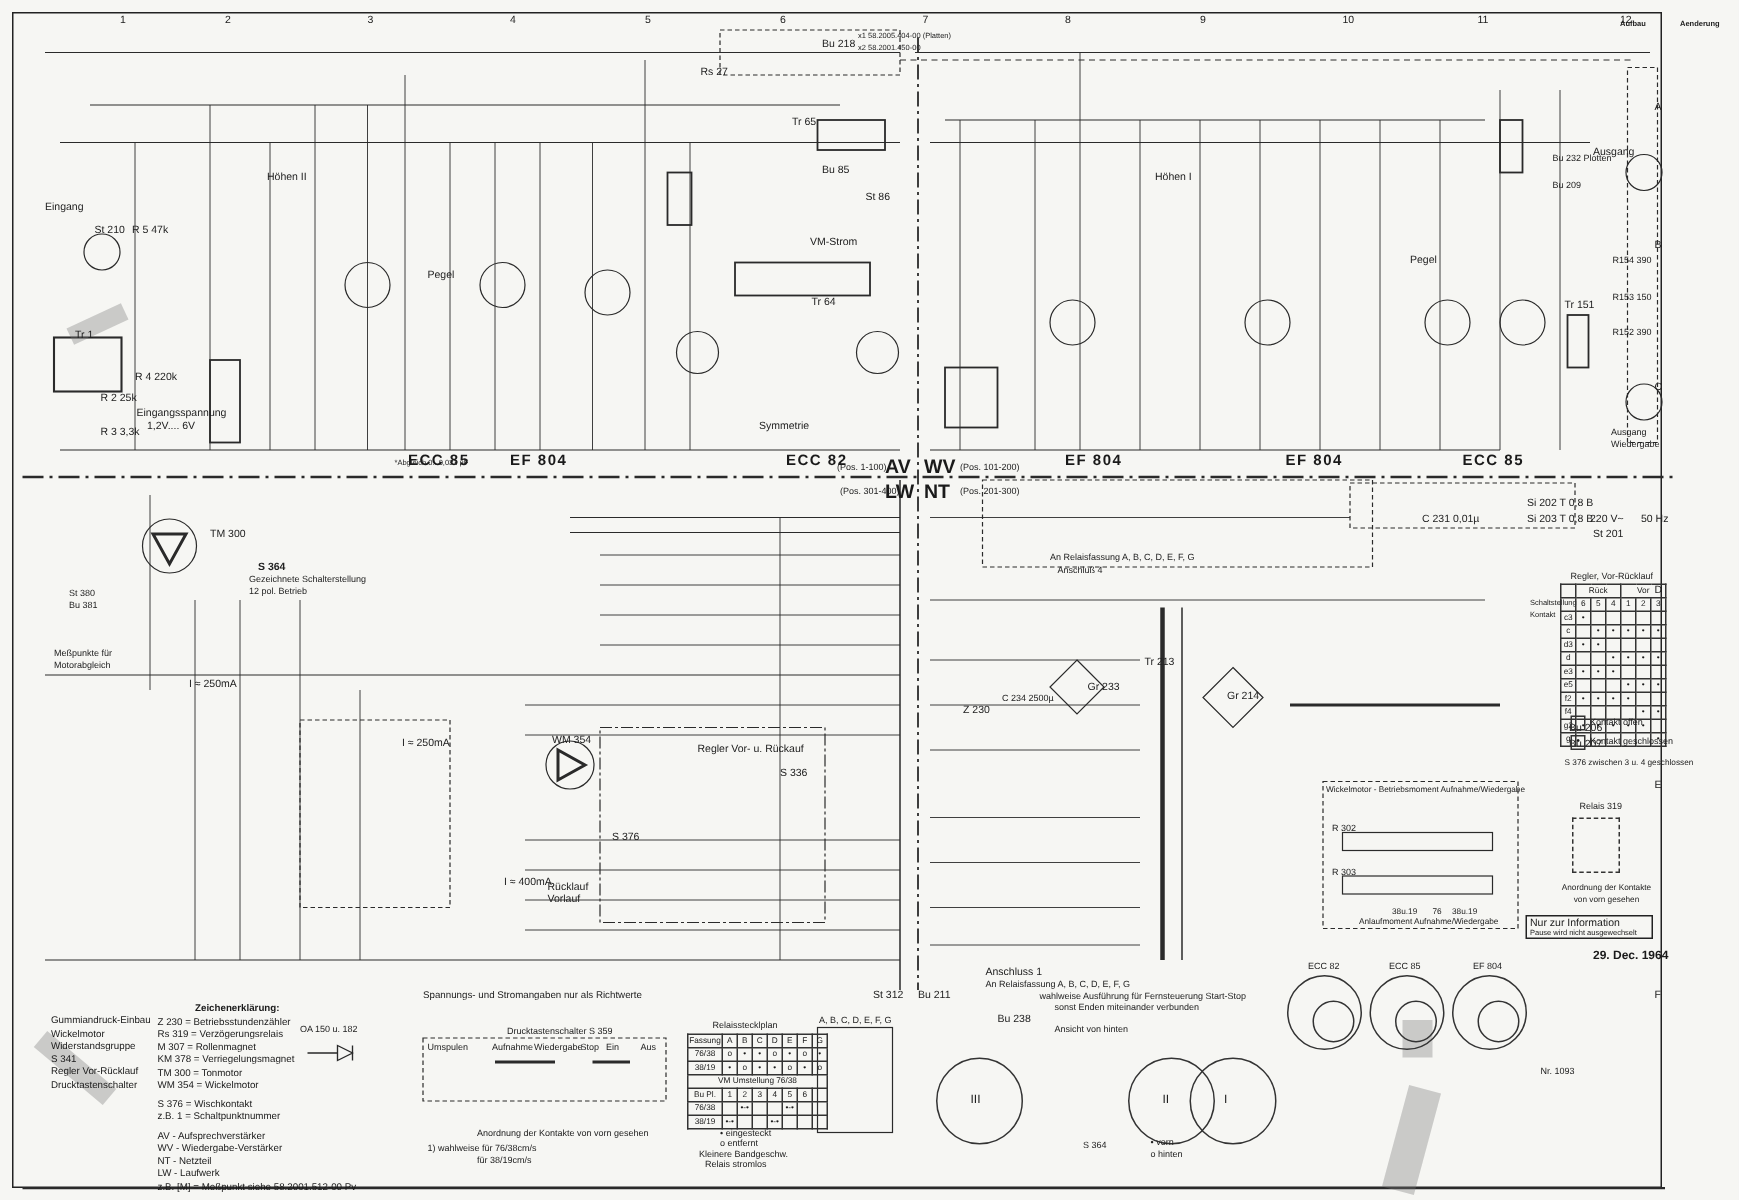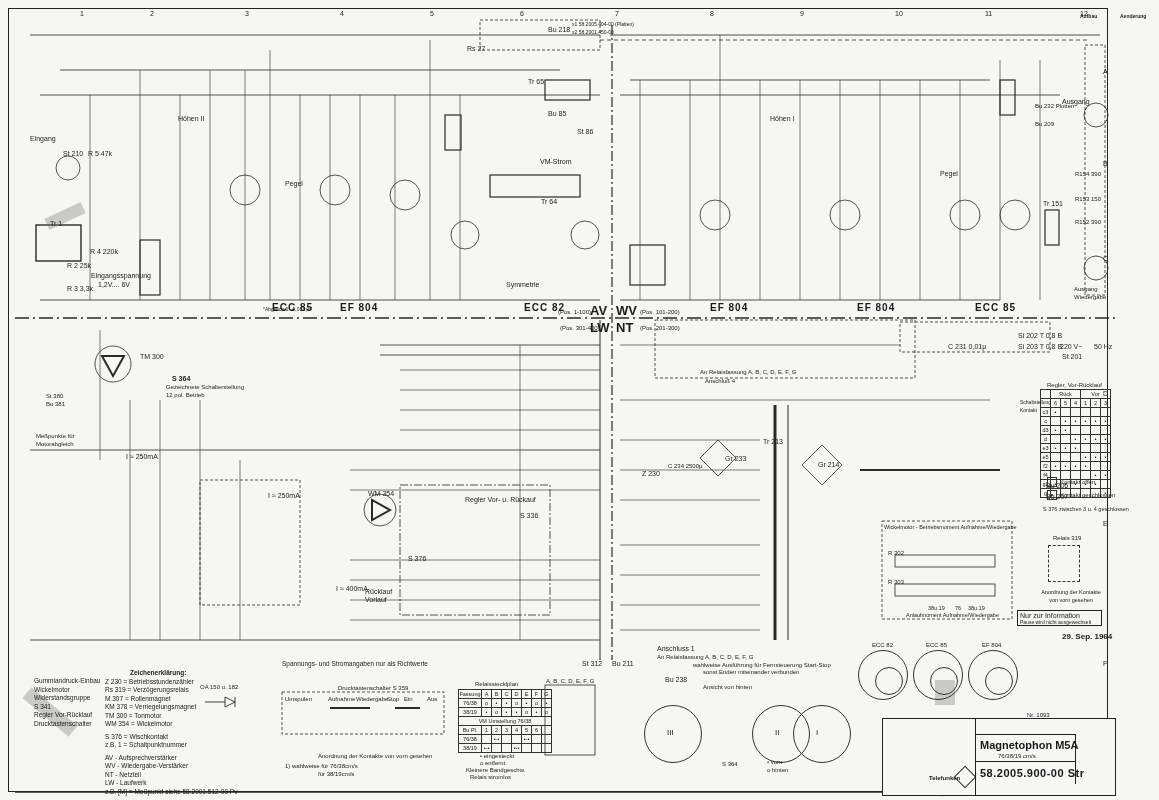--- a/index.html
+++ b/index.html
@@ -400,21 +400,21 @@
   </tbody>
     </table>
   <span class="lbl" style="left:480px;top:752px;font-size:6px">• eingesteckt</span>
   <span class="lbl" style="left:480px;top:759px;font-size:6px">o entfernt</span>
   <span class="lbl" style="left:466px;top:766px;font-size:6px">Kleinere Bandgeschw.</span>
   <span class="lbl" style="left:470px;top:773px;font-size:6px">Relais stromlos</span>
 
   <span class="lbl" style="left:546px;top:677px;font-size:6px">A, B, C, D, E, F, G</span>
 
   <span class="lbl" style="left:703px;top:683px;font-size:6px">Ansicht von hinten</span>
-  <div class="wafer" style="left:644px;top:705px">
+  <div class="wafer" style="left:624px;top:705px">
       <span>III</span>
     </div>
   <div class="wafer" style="left:752px;top:705px">
       <span>II</span>
     </div>
   <div class="wafer" style="left:793px;top:705px">
       <span>I</span>
     </div>
   <span class="lbl" style="left:722px;top:760px;font-size:6px">S 364</span>
   <span class="lbl" style="left:767px;top:758px;font-size:6px">• vorn</span>
@@ -437,21 +437,21 @@
   <span class="lbl" style="left:906px;top:611px;font-size:5.5px">Anlaufmoment  Aufnahme/Wiedergabe</span>
 
   <span class="lbl" style="left:1053px;top:534px;font-size:6px">Relais 319</span>
   <div style="position:absolute;left:1048px;top:545px;width:30px;height:35px;border:1px dashed #333"></div>
   <span class="lbl" style="left:1040px;top:588px;font-size:5.5px;width:62px;white-space:normal;text-align:center">Anordnung der Kontakte von vorn gesehen</span>
 
   <div class="info-box">
     <div style="font-size:7px">Nur zur Information</div>
     <div style="font-size:5px">Pause wird nicht ausgewechselt</div>
   </div>
-  <span class="date">29. Sep. 1964</span>
+  <span class="date">29. Dec. 1964</span>
 
   <span class="lbl" style="left:1047px;top:381px;font-size:6px">Regler, Vor-Rücklauf</span>
   <span class="lbl" style="left:1020px;top:398px;font-size:5px">Schaltstellung</span>
   <span class="lbl" style="left:1020px;top:406px;font-size:5px">Kontakt</span>
   <table class="table" style="left:1040px;top:389px">
     <tbody>
         <tr>
           <td></td>
           <td colspan="3">Rück</td>
           <td colspan="3">Vor</td>
@@ -556,23 +556,13 @@
           <td>•</td>
         </tr>
   </tbody>
     </table>
   <div style="position:absolute;left:1047px;top:477px;width:8px;height:8px;border:1px solid #333"></div>
   <span class="lbl" style="left:1060px;top:478px;font-size:6px">Kontakt offen</span>
   <div style="position:absolute;left:1047px;top:490px;width:8px;height:8px;border:1px solid #333;font-size:7px;line-height:7px;text-align:center">•</div>
   <span class="lbl" style="left:1060px;top:491px;font-size:6px">Kontakt geschlossen</span>
   <span class="lbl" style="left:1043px;top:505px;font-size:5.5px">S 376 zwischen 3 u. 4 geschlossen</span>
 
-  <div class="title-block">
-    <div style="position:absolute;left:0;top:0;width:92px;height:76px;border-right:1px solid #222"></div>
-    <div style="position:absolute;left:92px;top:15px;width:100px;height:26px;border-top:1px solid #222;border-bottom:1px solid #222"></div>
-    <div style="position:absolute;left:192px;top:15px;width:40px;height:50px;border-left:1px solid #222"></div>
-    <span class="tb-title">Magnetophon M5A</span>
-    <span class="tb-sub">76/38/19 cm/s</span>
-    <span class="tb-num">58.2005.900-00 Str</span>
-    <span class="tb-brand">Telefunken</span>
-    <div class="tb-logo"></div>
-  </div>
 </div>
 
 </body></html>

